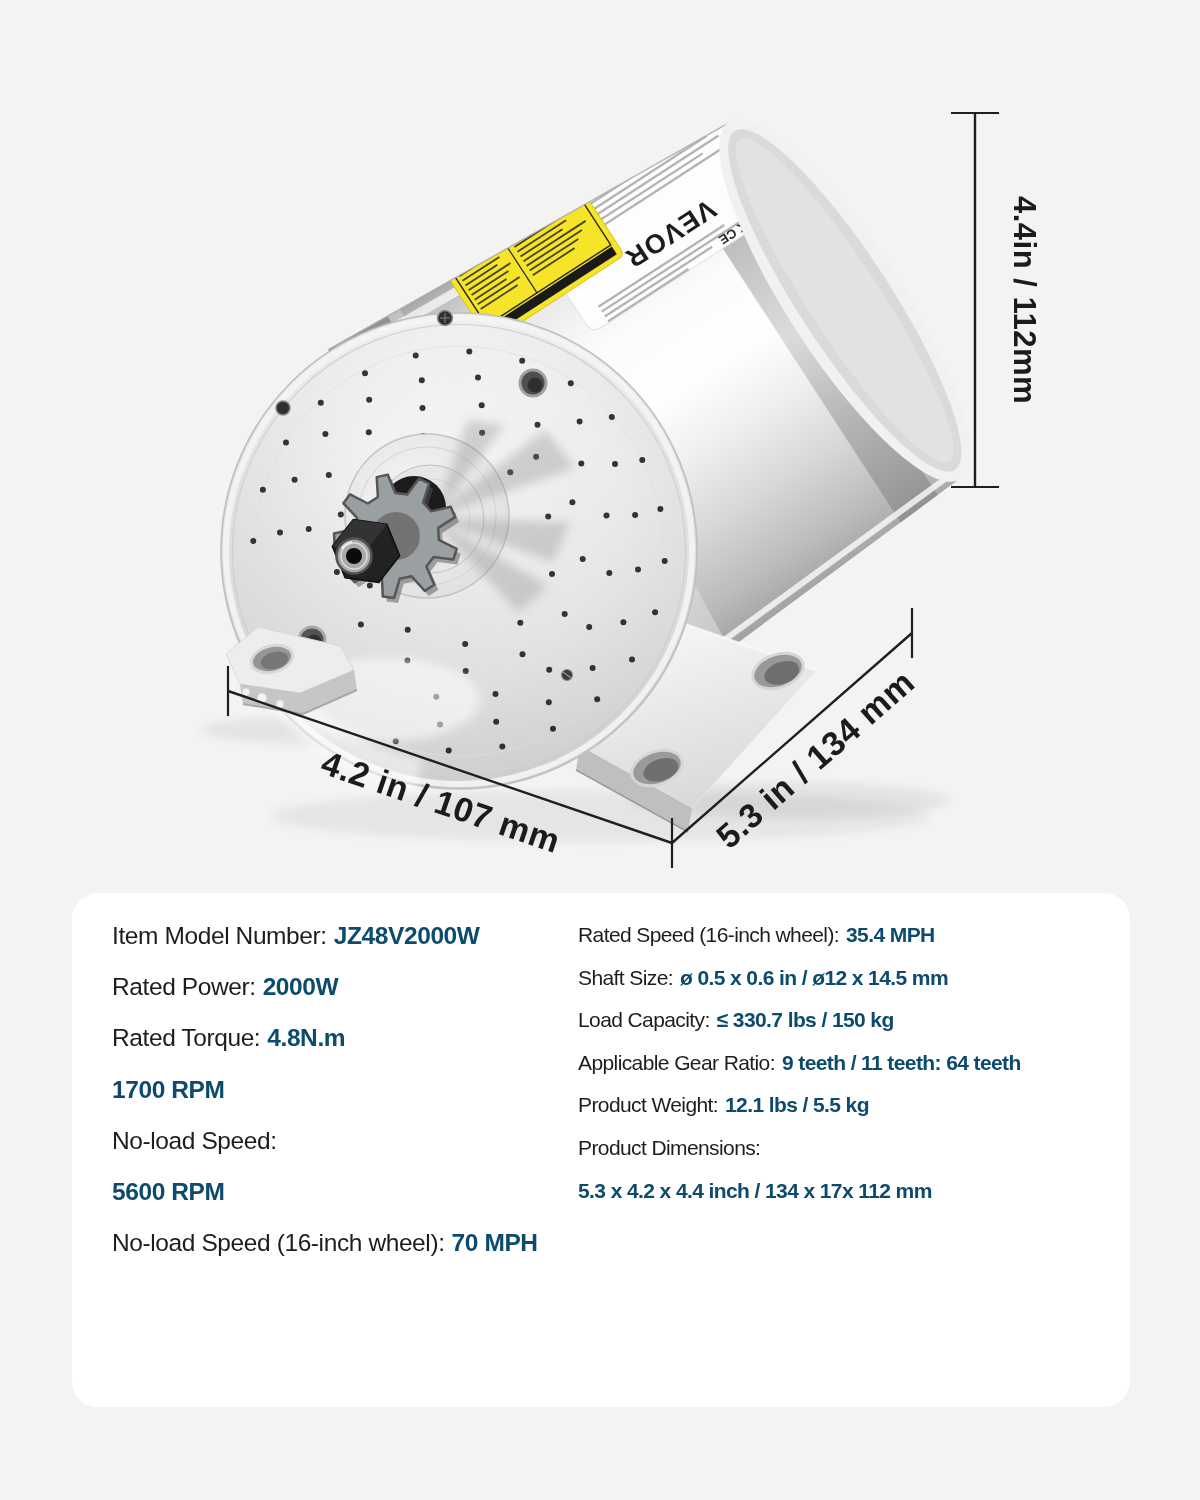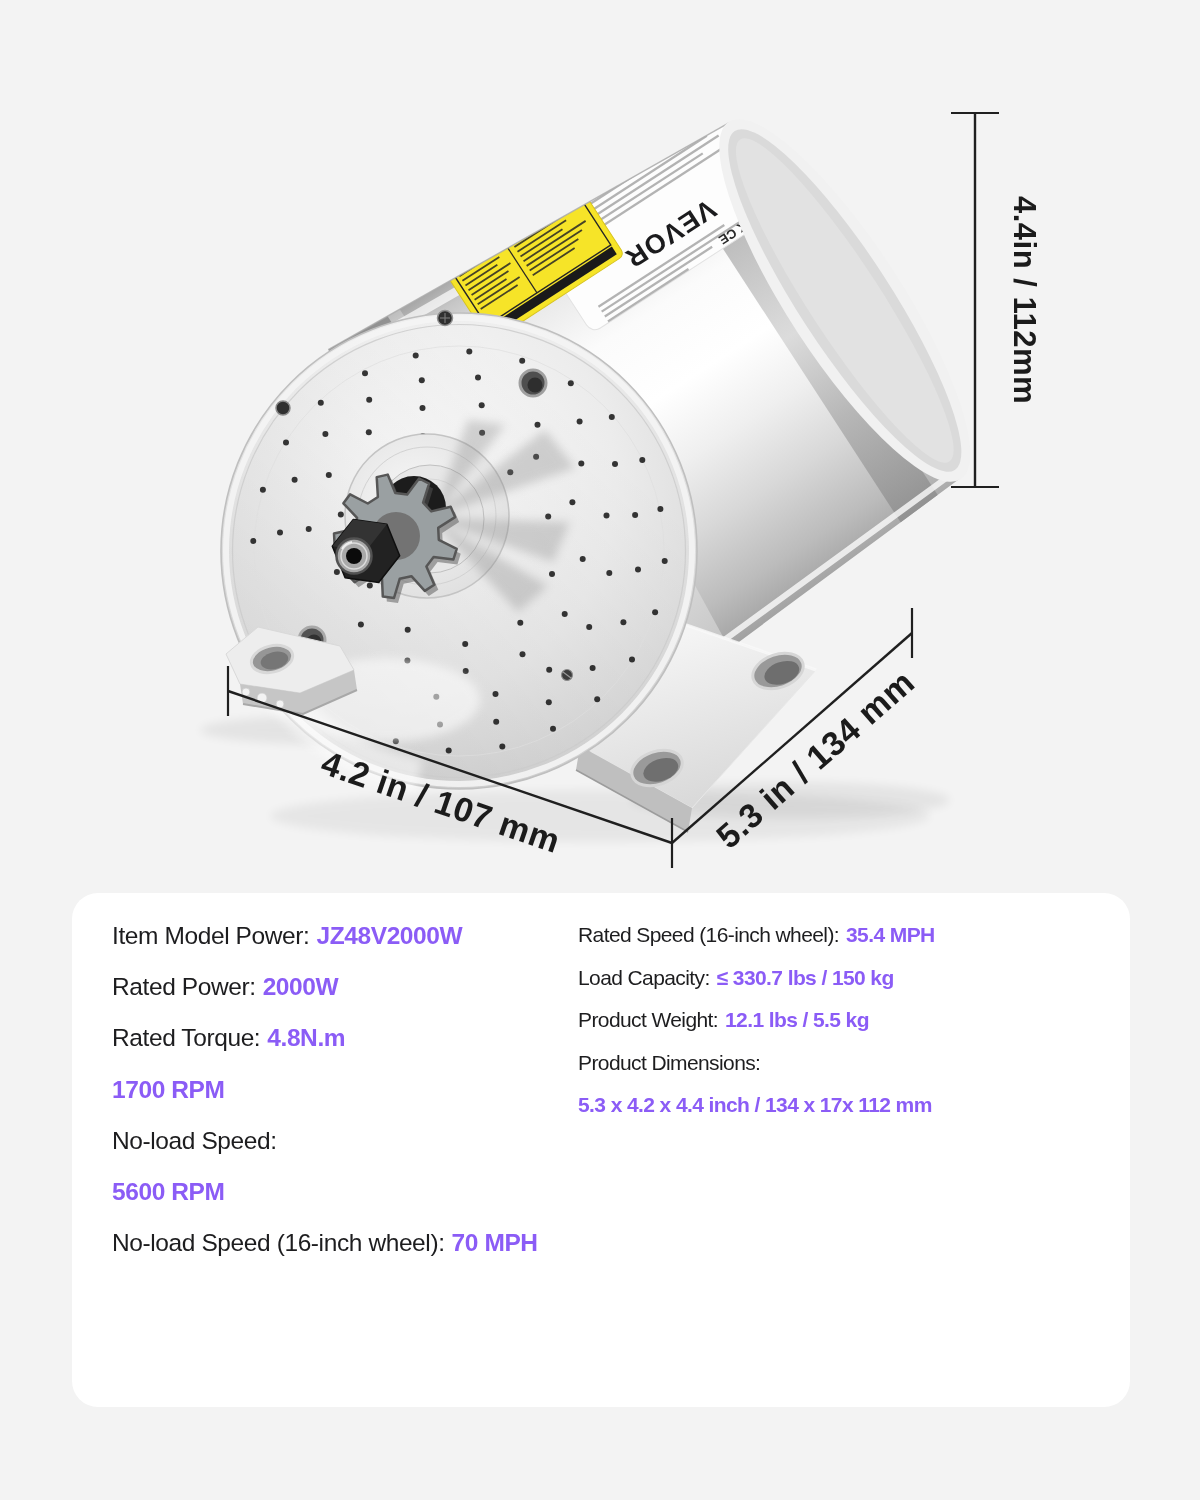--- a/index.html
+++ b/index.html
@@ -14,21 +14,21 @@
   .label-marks{font-family:"Liberation Sans",sans-serif;font-weight:700;font-size:13px;fill:#2a2a2a;}
   .spec-card{position:absolute;left:72px;top:893px;width:1058px;height:514px;background:#ffffff;
              border-radius:26px;}
   .col{position:absolute;}
   .col-left{left:40px;top:17px;}
   .col-right{left:506px;top:21px;}
   .spec-row{margin:0;white-space:nowrap;}
   .col-left .spec-row{height:51.2px;line-height:51.2px;font-size:24.5px;letter-spacing:-0.4px;}
   .col-right .spec-row{height:42.6px;line-height:42.6px;font-size:21px;letter-spacing:-0.6px;}
   .spec-label{color:#1d1d1f;}
-  .spec-value{color:#8b5cf6;font-weight:700;margin-left:7px;}
+  .spec-value{color:#0c4a6e;font-weight:700;margin-left:7px;}
   .spec-label:empty + .spec-value{margin-left:0;}
 </style>
 </head>
 <body>
 
 <div class="stage">
 
   <svg class="photo" width="1200" height="880" viewBox="0 0 1200 880">
     <defs>
       <filter id="soft" x="-40%" y="-40%" width="180%" height="180%">
@@ -330,29 +330,31 @@
       <g>
         <line x1="672" y1="843" x2="912" y2="633" stroke-width="2.4"></line>
         <line x1="912" y1="608" x2="912" y2="658" stroke-width="2.2"></line>
         <text class="dim-text dim-b" transform="translate(823,768) rotate(-41.2)" text-anchor="middle" stroke="none">5.3 in / 134 mm</text>
       </g>
     </g>
   </svg>
 
   <div class="spec-card">
     <div class="col col-left">
-      <p class="spec-row"><span class="spec-label">Item Model Power:</span><span class="spec-value">JZ48V2000W</span></p>
+      <p class="spec-row"><span class="spec-label">Item Model Number:</span><span class="spec-value">JZ48V2000W</span></p>
       <p class="spec-row"><span class="spec-label">Rated Power:</span><span class="spec-value">2000W</span></p>
       <p class="spec-row"><span class="spec-label">Rated Torque:</span><span class="spec-value">4.8N.m</span></p>
       <p class="spec-row"><span class="spec-label"></span><span class="spec-value">1700 RPM</span></p>
       <p class="spec-row"><span class="spec-label">No-load Speed:</span><span class="spec-value"></span></p>
       <p class="spec-row"><span class="spec-label"></span><span class="spec-value">5600 RPM</span></p>
       <p class="spec-row"><span class="spec-label">No-load Speed (16-inch wheel):</span><span class="spec-value">70 MPH</span></p>
     </div>
     <div class="col col-right">
       <p class="spec-row"><span class="spec-label">Rated Speed (16-inch wheel):</span><span class="spec-value">35.4 MPH</span></p>
+      <p class="spec-row"><span class="spec-label">Shaft Size:</span><span class="spec-value">ø 0.5 x 0.6 in / ø12 x 14.5 mm</span></p>
       <p class="spec-row"><span class="spec-label">Load Capacity:</span><span class="spec-value">≤ 330.7 lbs / 150 kg</span></p>
+      <p class="spec-row"><span class="spec-label">Applicable Gear Ratio:</span><span class="spec-value">9 teeth / 11 teeth: 64 teeth</span></p>
       <p class="spec-row"><span class="spec-label">Product Weight:</span><span class="spec-value">12.1 lbs / 5.5 kg</span></p>
       <p class="spec-row"><span class="spec-label">Product Dimensions:</span><span class="spec-value"></span></p>
       <p class="spec-row"><span class="spec-label"></span><span class="spec-value">5.3 x 4.2 x 4.4 inch / 134 x 17x 112 mm</span></p>
     </div>
   </div>
 </div>
 
 </body></html>

